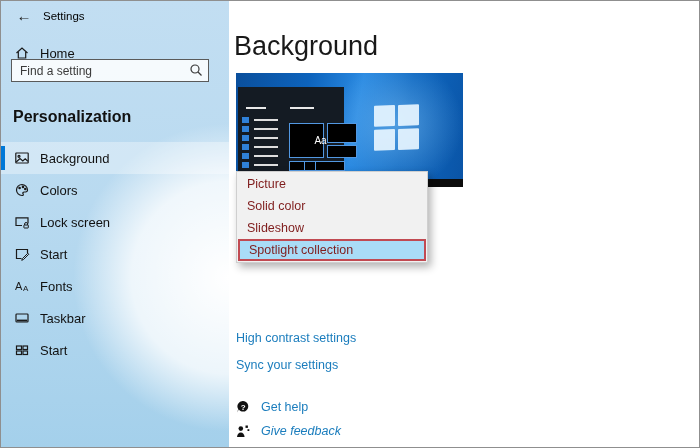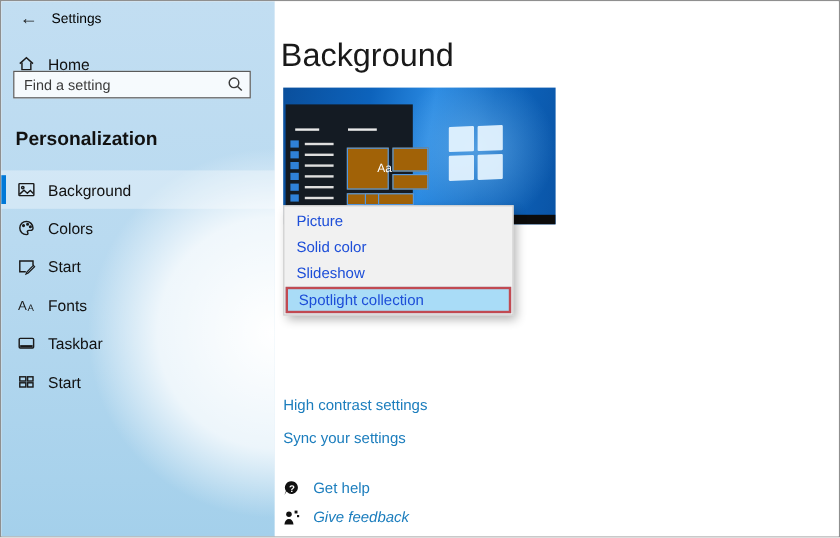--- a/index.html
+++ b/index.html
@@ -43,27 +43,27 @@
     background:
       radial-gradient(circle at 71% 45%, rgba(130,195,245,.55) 0%, rgba(130,195,245,0) 38%),
       linear-gradient(100deg, #0a4f9c 0%, #0d63bc 30%, #2a8ae2 52%, #0e67c0 72%, #0a54a6 100%); }
   .winlogo { position:absolute; left:138px; top:32px; width:45px; height:45px; display:grid; grid-template-columns:1fr 1fr; grid-template-rows:1fr 1fr; gap:3px; transform:skewY(-2deg); }
   .winlogo div { background:rgba(231,245,255,.92); border-radius:1px; }
   .startmenu { position:absolute; left:2px; top:14px; width:106px; height:92px; background:#141b23; }
   .sm-hline { position:absolute; height:2px; background:#e9e9e9; }
   .sm-row { position:absolute; left:4px; width:40px; height:6px; }
   .sm-row i { position:absolute; left:0; top:0; width:7px; height:6px; background:#2f81d8; }
   .sm-row b { position:absolute; left:12px; top:2px; width:24px; height:2px; background:#dedede; }
-  .tile { position:absolute; background:#a16207; border:1px solid #5298e2;padding-left:28px; }
+  .tile { position:absolute; background:#000000; border:1px solid #5298e2;padding-left:28px; }
   .tile-aa { left:51px; top:36px; width:35px; height:35px; color:#fff; font-size:10px; display:flex; align-items:center; justify-content:center; }
   .taskbar { position:absolute; left:0; bottom:0; width:100%; height:8px; background:#0c0c0c; }
 
   
   .dropdown { position:absolute; left:7px; top:170px; width:192px; background:#f1f1f1; border:1px solid #cfcfcf; box-shadow:3px 4px 8px rgba(0,0,0,.3); padding:1px 0; }
-  .dd-item { height:22px; line-height:22px; font-size:12.5px; color:#1d4ed8; padding-left:10px; cursor:pointer; }
+  .dd-item { height:22px; line-height:22px; font-size:12.5px; color:#7f1d1d; padding-left:10px; cursor:pointer; }
   .dd-item.hl { margin:0 1px; background:var(--hl-fill); border:2px solid var(--annot-red); line-height:18px; padding-left:9px; }
 
   
   .related-hdr { position:absolute; left:5px; top:303px; font-size:19px; font-weight:300; color:#191919; }
   .link { position:absolute; left:7px; font-size:12.5px; color:var(--link); text-decoration:none; cursor:pointer; }
   .lnk1 { top:330px; } .lnk2 { top:357px; }
   .help-row { position:absolute; left:7px; display:flex; align-items:center; gap:11px; cursor:pointer; }
   .hr1 { top:399px; } .hr2 { top:423px;font-style:italic; }
   .help-row .lbl { font-size:12.5px; color:var(--link); }
 </style>
@@ -104,20 +104,28 @@
         <span class="lbl">Background</span>
       </div>
       <div class="nav-item">
         <svg class="icon16" viewBox="0 0 16 16" fill="none" stroke="#1a1a1a" stroke-width="1.2">
           <path d="M8 2.5 a5.5 5.5 0 1 0 0 11 c1.4 0 1.6-1 1-1.8 c-.6-.8 0-1.7 1.2-1.7 h1.4 a1.9 1.9 0 0 0 1.9-2 A5.6 5.6 0 0 0 8 2.5 Z"></path>
           <circle cx="5.6" cy="6" r="0.7" fill="#1a1a1a"></circle>
             <circle cx="9" cy="4.9" r="0.7" fill="#1a1a1a"></circle>
             <circle cx="11.3" cy="7" r="0.7" fill="#1a1a1a"></circle>
         </svg>
         <span class="lbl">Colors</span>
+      </div>
+      <div class="nav-item">
+        <svg class="icon16" viewBox="0 0 16 16" fill="none" stroke="#1a1a1a" stroke-width="1.2">
+          <path d="M14 9.5 V3.8 H2 v7.7 h6"></path>
+            <path d="M10.6 11 v-1 a1.5 1.5 0 0 1 3 0 v1" stroke-width="1"></path>
+            <rect x="9.9" y="11" width="4.4" height="3" rx="0.4" stroke-width="1"></rect>
+        </svg>
+        <span class="lbl">Lock screen</span>
       </div>
       <div class="nav-item">
         <svg class="icon16" viewBox="0 0 16 16" fill="none" stroke="#1a1a1a" stroke-width="1.2">
           <path d="M13.5 7 V3.5 H2.5 v9 h5"></path>
             <path d="M8.5 12.5 L13.8 7.2 l1 1 L9.5 13.5 l-1.8 .8 Z" stroke-width="1"></path>
         </svg>
         <span class="lbl">Start</span>
       </div>
       <div class="nav-item">
         <svg class="icon16" viewBox="0 0 16 16" fill="#1a1a1a" stroke="none">

